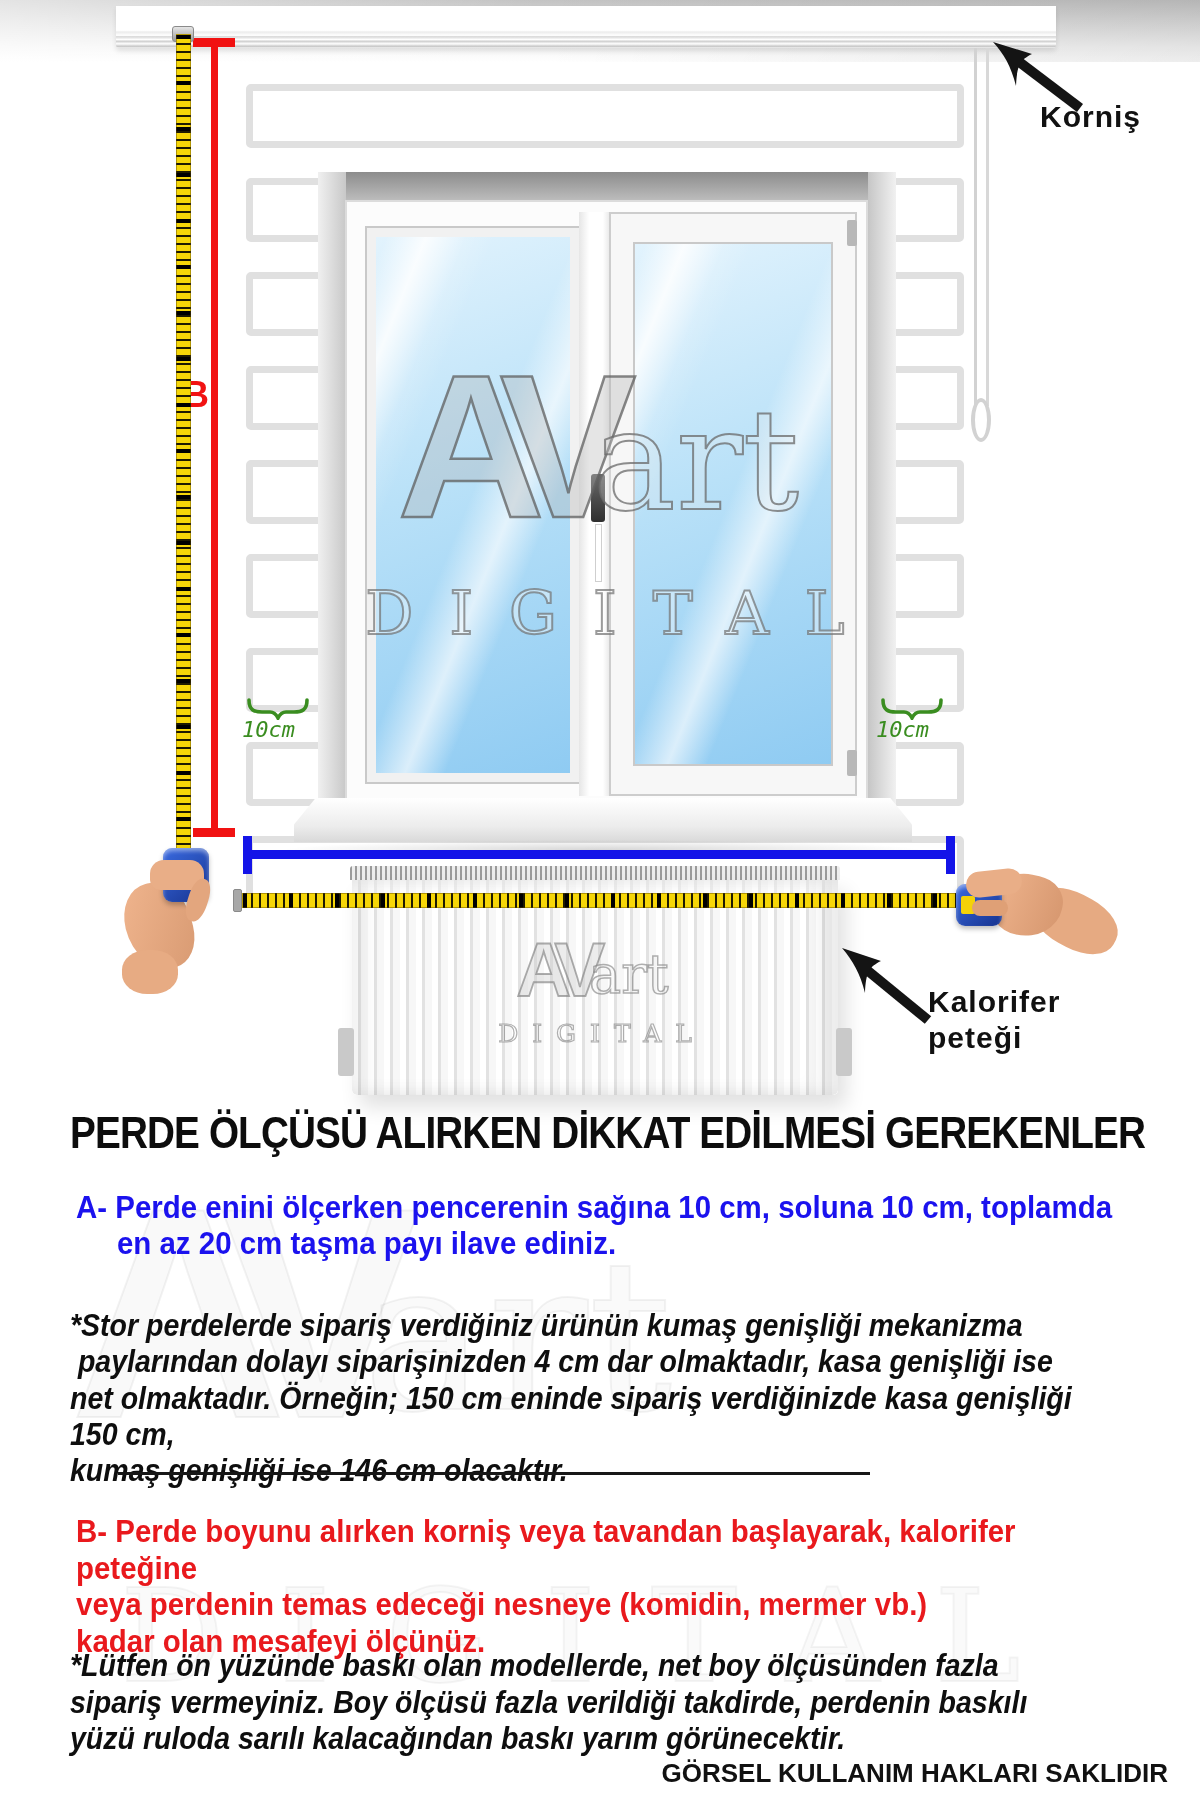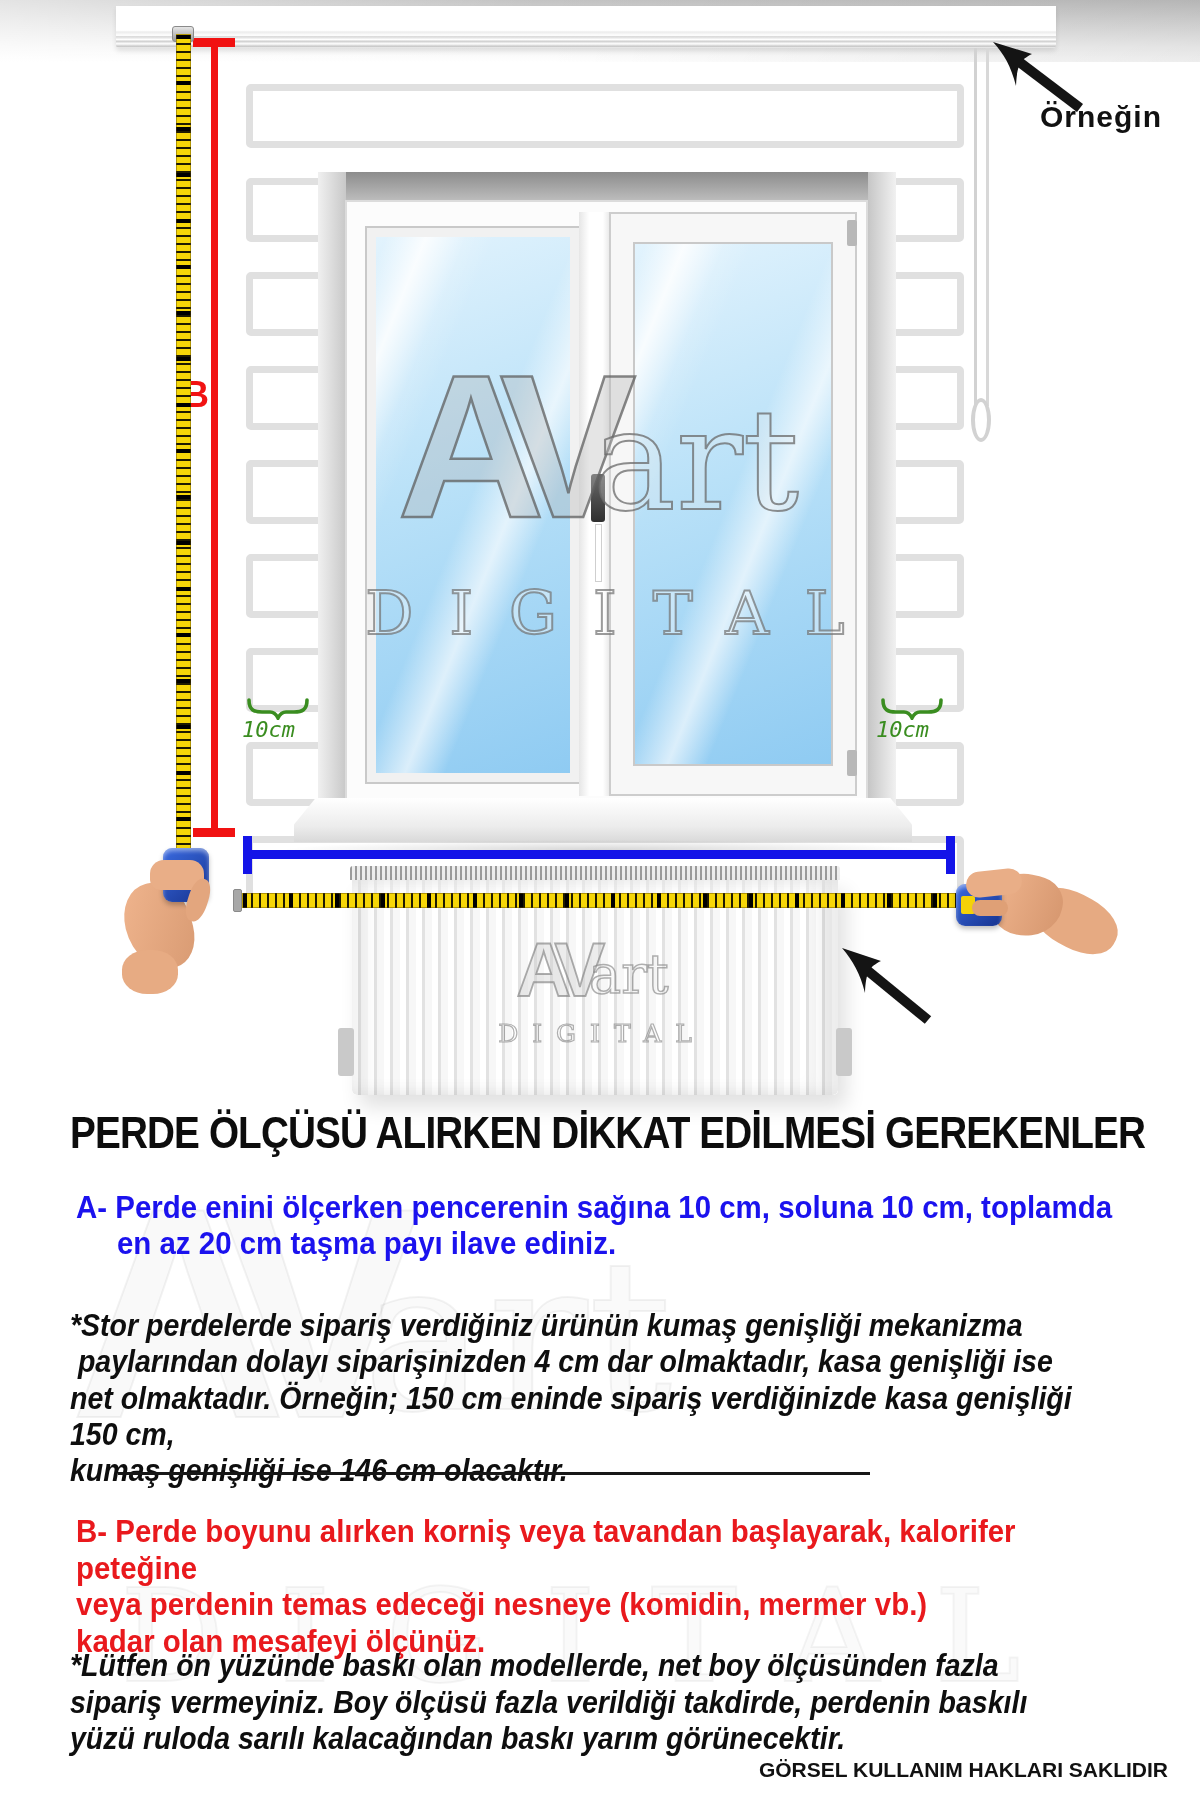--- a/index.html
+++ b/index.html
@@ -188,21 +188,21 @@
   .note { font-weight:bold; transform-origin:left top; }
   .width-note { left:76px; top:1190px; font-size:31px; line-height:1.17; color:var(--blue);
     transform:scaleX(.95); }
   .stor-note { left:70px; top:1308px; font-size:31px; line-height:1.17; color:#0e0e0e;
     font-style:italic; transform:scaleX(.92); }
   .divider { left:118px; top:1472px; width:752px; height:3px; background:#171717; }
   .height-note { left:76px; top:1514px; font-size:31px; line-height:1.18; color:var(--red);
     transform:scaleX(.95); }
   .print-note { left:70px; top:1648px; font-size:31px; line-height:1.18; color:#0e0e0e;
     font-style:italic; transform:scaleX(.92); }
-  .rights { right:32px; top:1758px; font-size:21px; font-weight:bold; color:#111; }
+  .rights { right:32px; top:1758px; font-size:26px; font-weight:bold; color:#111; }
 </style>
 </head>
 <body>
 
 <div class="canvas">
 
   <div class="abs ceiling"></div>
   <div class="abs cornice"></div>
 
   <div class="abs slats">
@@ -293,25 +293,27 @@
   <div class="abs tape-body tape-body-right">
     <div class="patch"></div>
   </div>
   <div class="abs hr-fingers"></div>
   <div class="abs hr-thumb"></div>
 
   <svg class="abs arrow arrow-kornis" width="104" height="76" viewBox="0 0 104 76">
     <path class="shaft" d="M94 70 L28 20" stroke-width="10"></path>
     <path class="head" d="M7 4 L46 16 C34 22 31 27 30 48 C25 28 18 16 7 4 Z"></path>
   </svg>
-  <div class="abs kornis-label">Örneğin</div>
+  <div class="abs kornis-label">Korniş</div>
   <svg class="abs arrow arrow-kalorifer" width="100" height="84" viewBox="0 0 100 84">
     <path class="shaft" d="M92 78 L26 24" stroke-width="10"></path>
     <path class="head" d="M6 6 L45 19 C33 25 30 30 29 51 C24 31 17 19 6 6 Z"></path>
   </svg>
+  <div class="abs kalorifer-label">Kalorifer
+peteği</div>
 
   <div class="abs wm wm-page">
     <span class="wm-av">AV</span><span class="wm-art">art</span>
   </div>
   <div class="abs wm-page-digital">DIGITAL</div>
 
   <h1 class="abs title">PERDE ÖLÇÜSÜ ALIRKEN DİKKAT EDİLMESİ GEREKENLER</h1>
   <p class="abs note width-note pre">A- Perde enini ölçerken pencerenin sağına 10 cm, soluna 10 cm, toplamda
      en az 20 cm taşma payı ilave ediniz.</p>
   <p class="abs note stor-note pre">*Stor perdelerde sipariş verdiğiniz ürünün kumaş genişliği mekanizma

